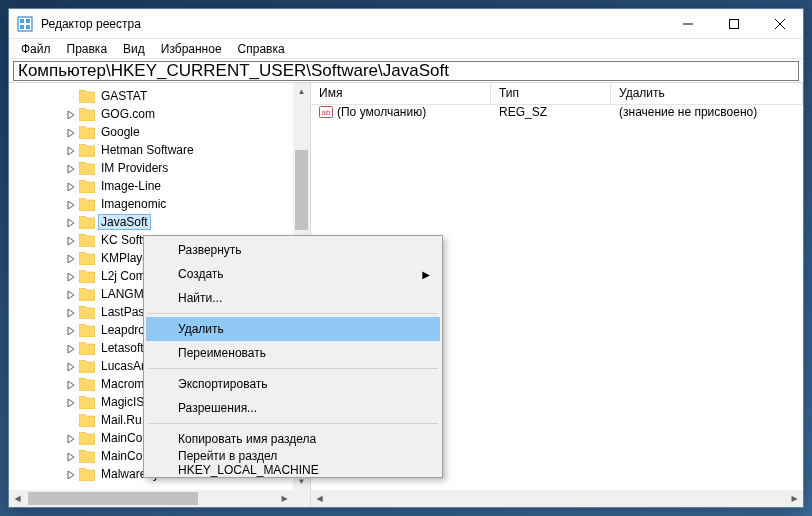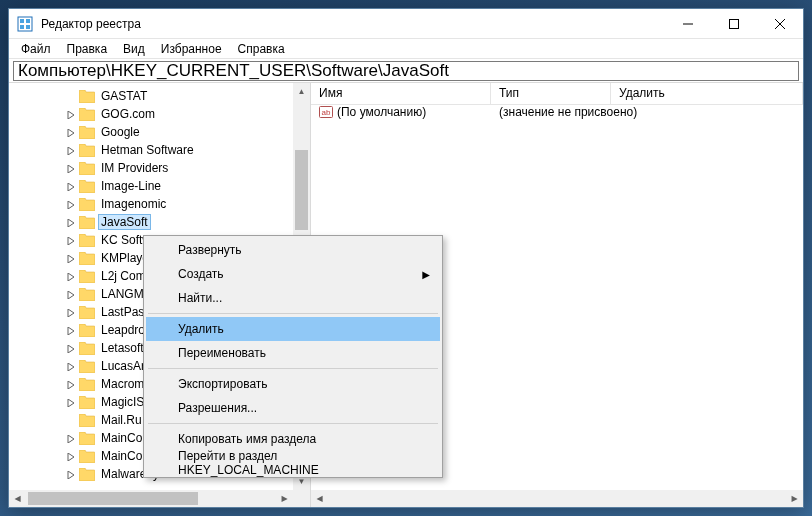--- a/index.html
+++ b/index.html
@@ -364,20 +364,21 @@
           <div class="list-row">
             <div class="list-cell" style="width:180px">
               <span class="val-icon">
                 <svg width="14" height="14" viewBox="0 0 14 14">
                     <rect x="0.5" y="1.5" width="13" height="11" rx="1" fill="#fff" stroke="#b05050"></rect>
                     <text x="7" y="10" font-size="8" text-anchor="middle" fill="#c04040" font-family="Arial">ab</text>
                   </svg>
               </span>
               <span>(По умолчанию)</span>
             </div>
+            <div class="list-cell" style="width:120px">REG_SZ</div>
             <div class="list-cell" style="flex:1">(значение не присвоено)</div>
           </div>
         </div>
         <div class="scrollbar-h" style="right:0">
           <div class="sb-btn">◀</div>
           <div class="sb-track"></div>
           <div class="sb-btn">▶</div>
         </div>
       </div>
     </div>

